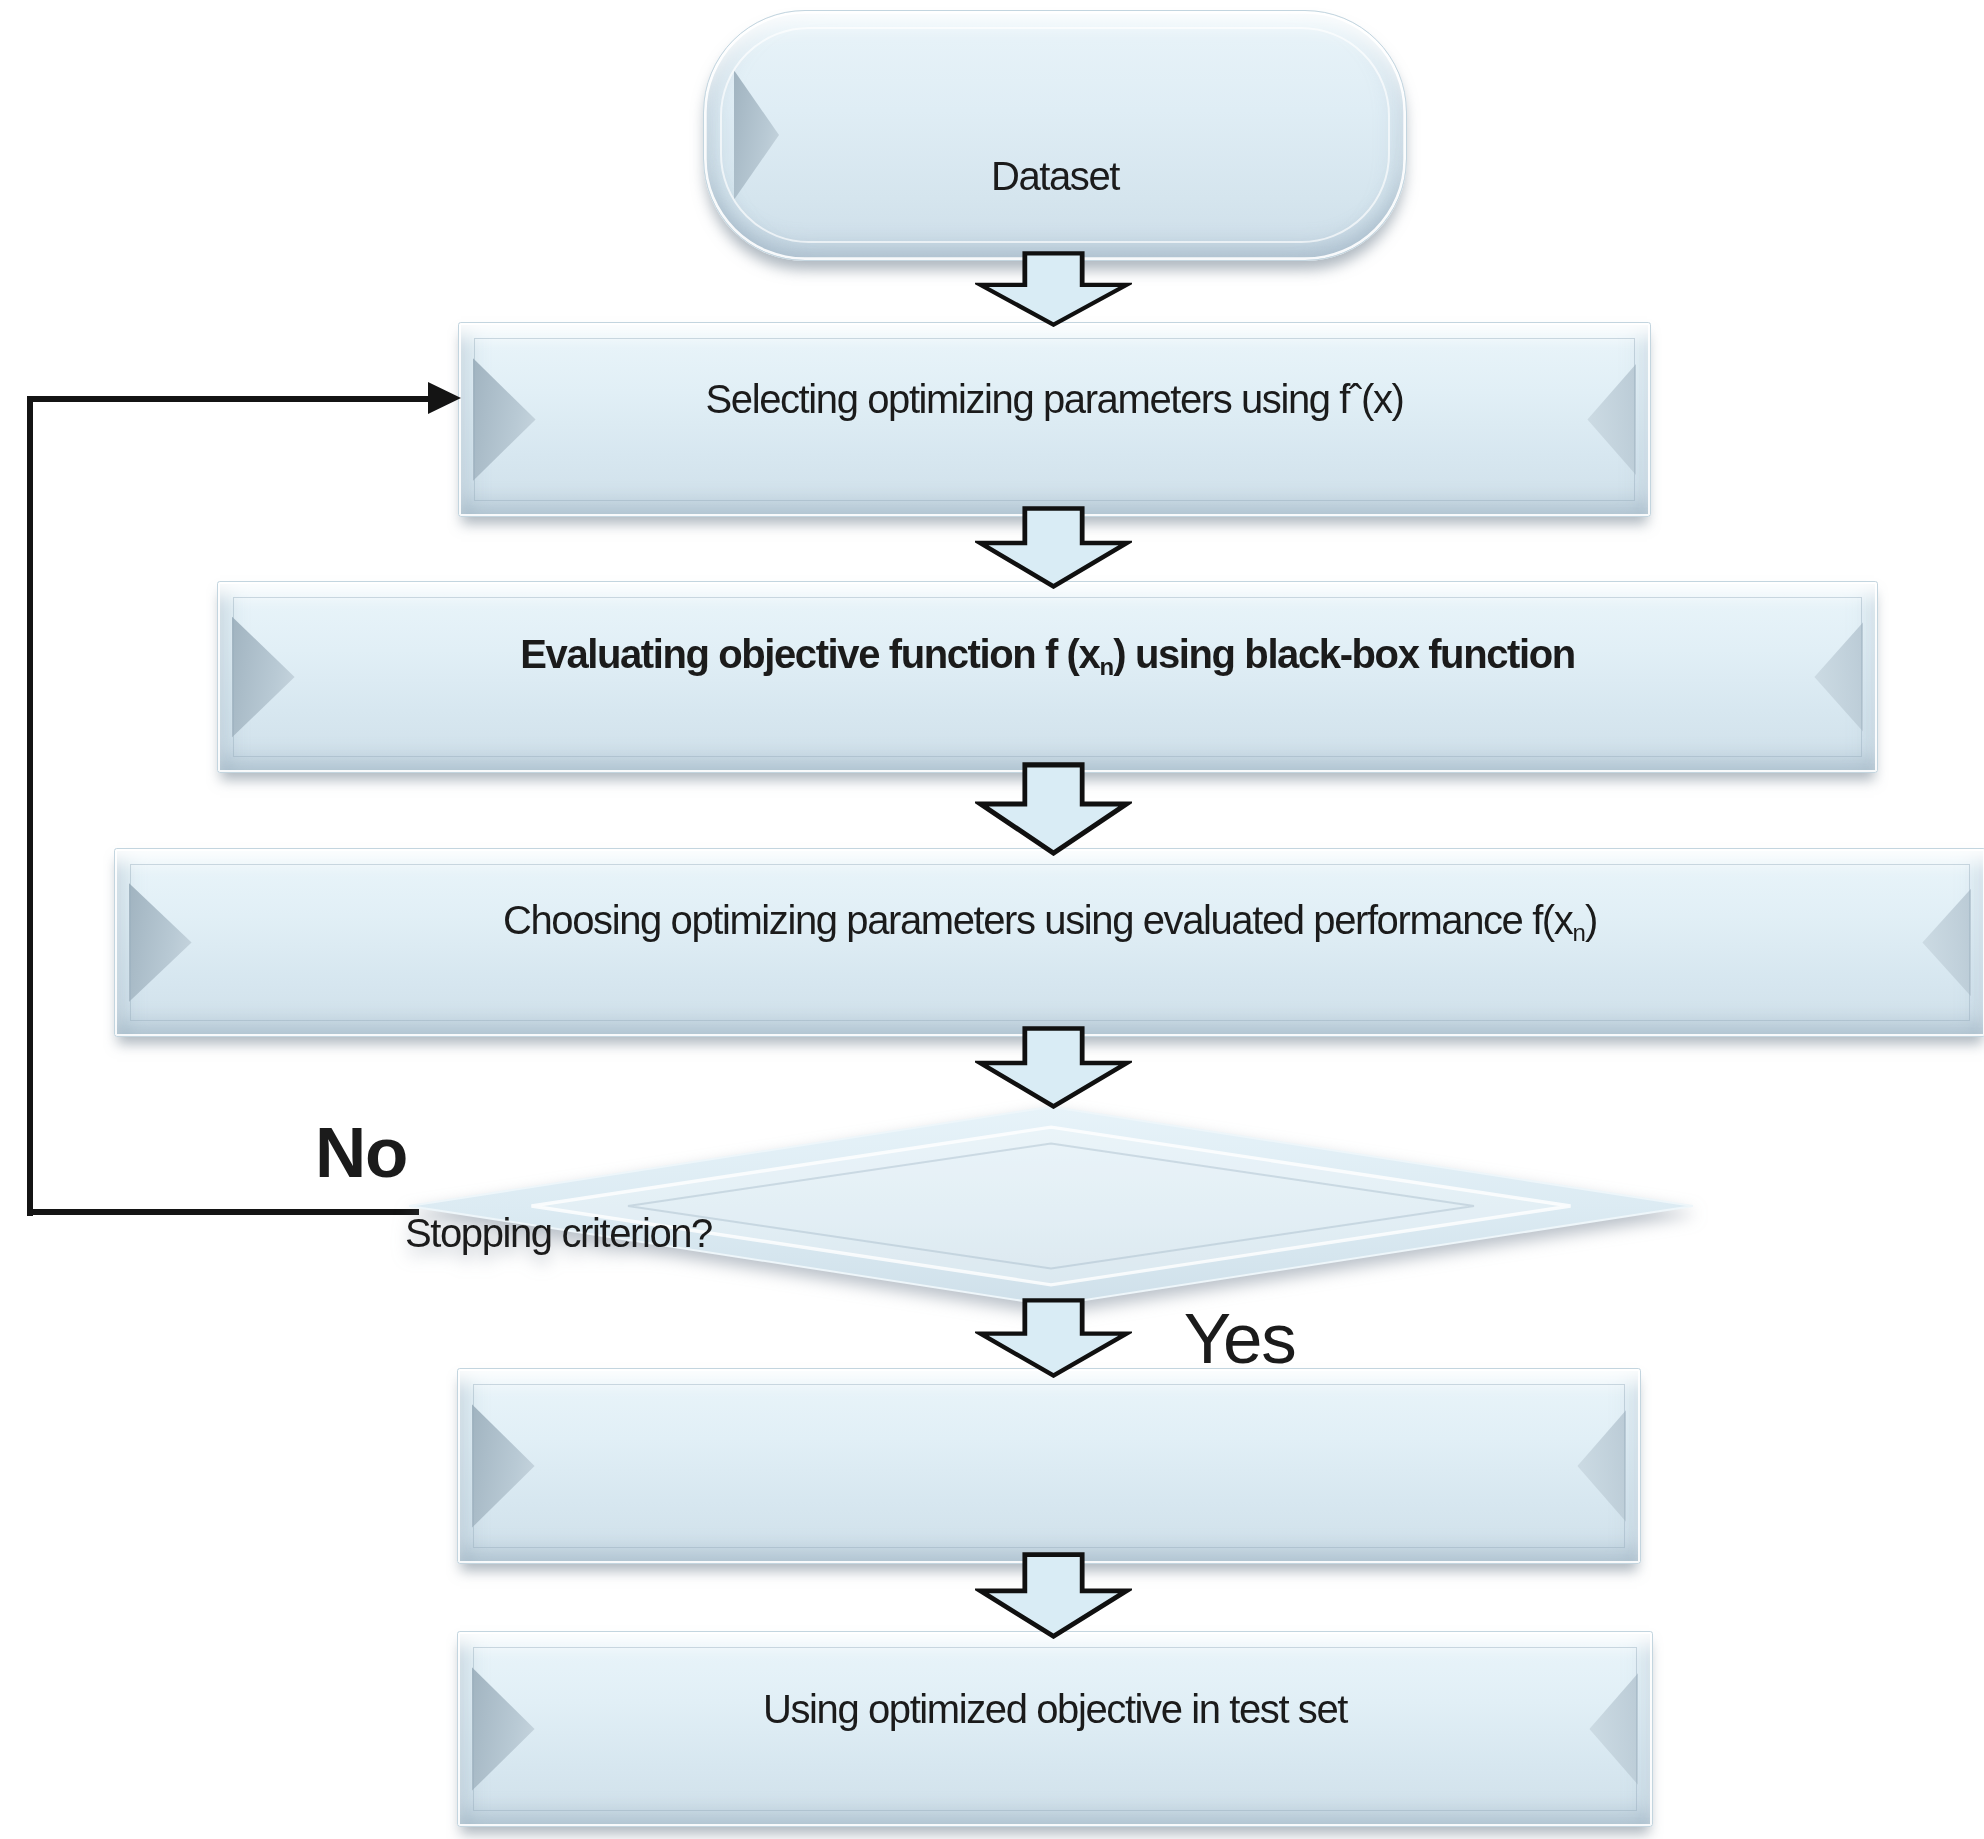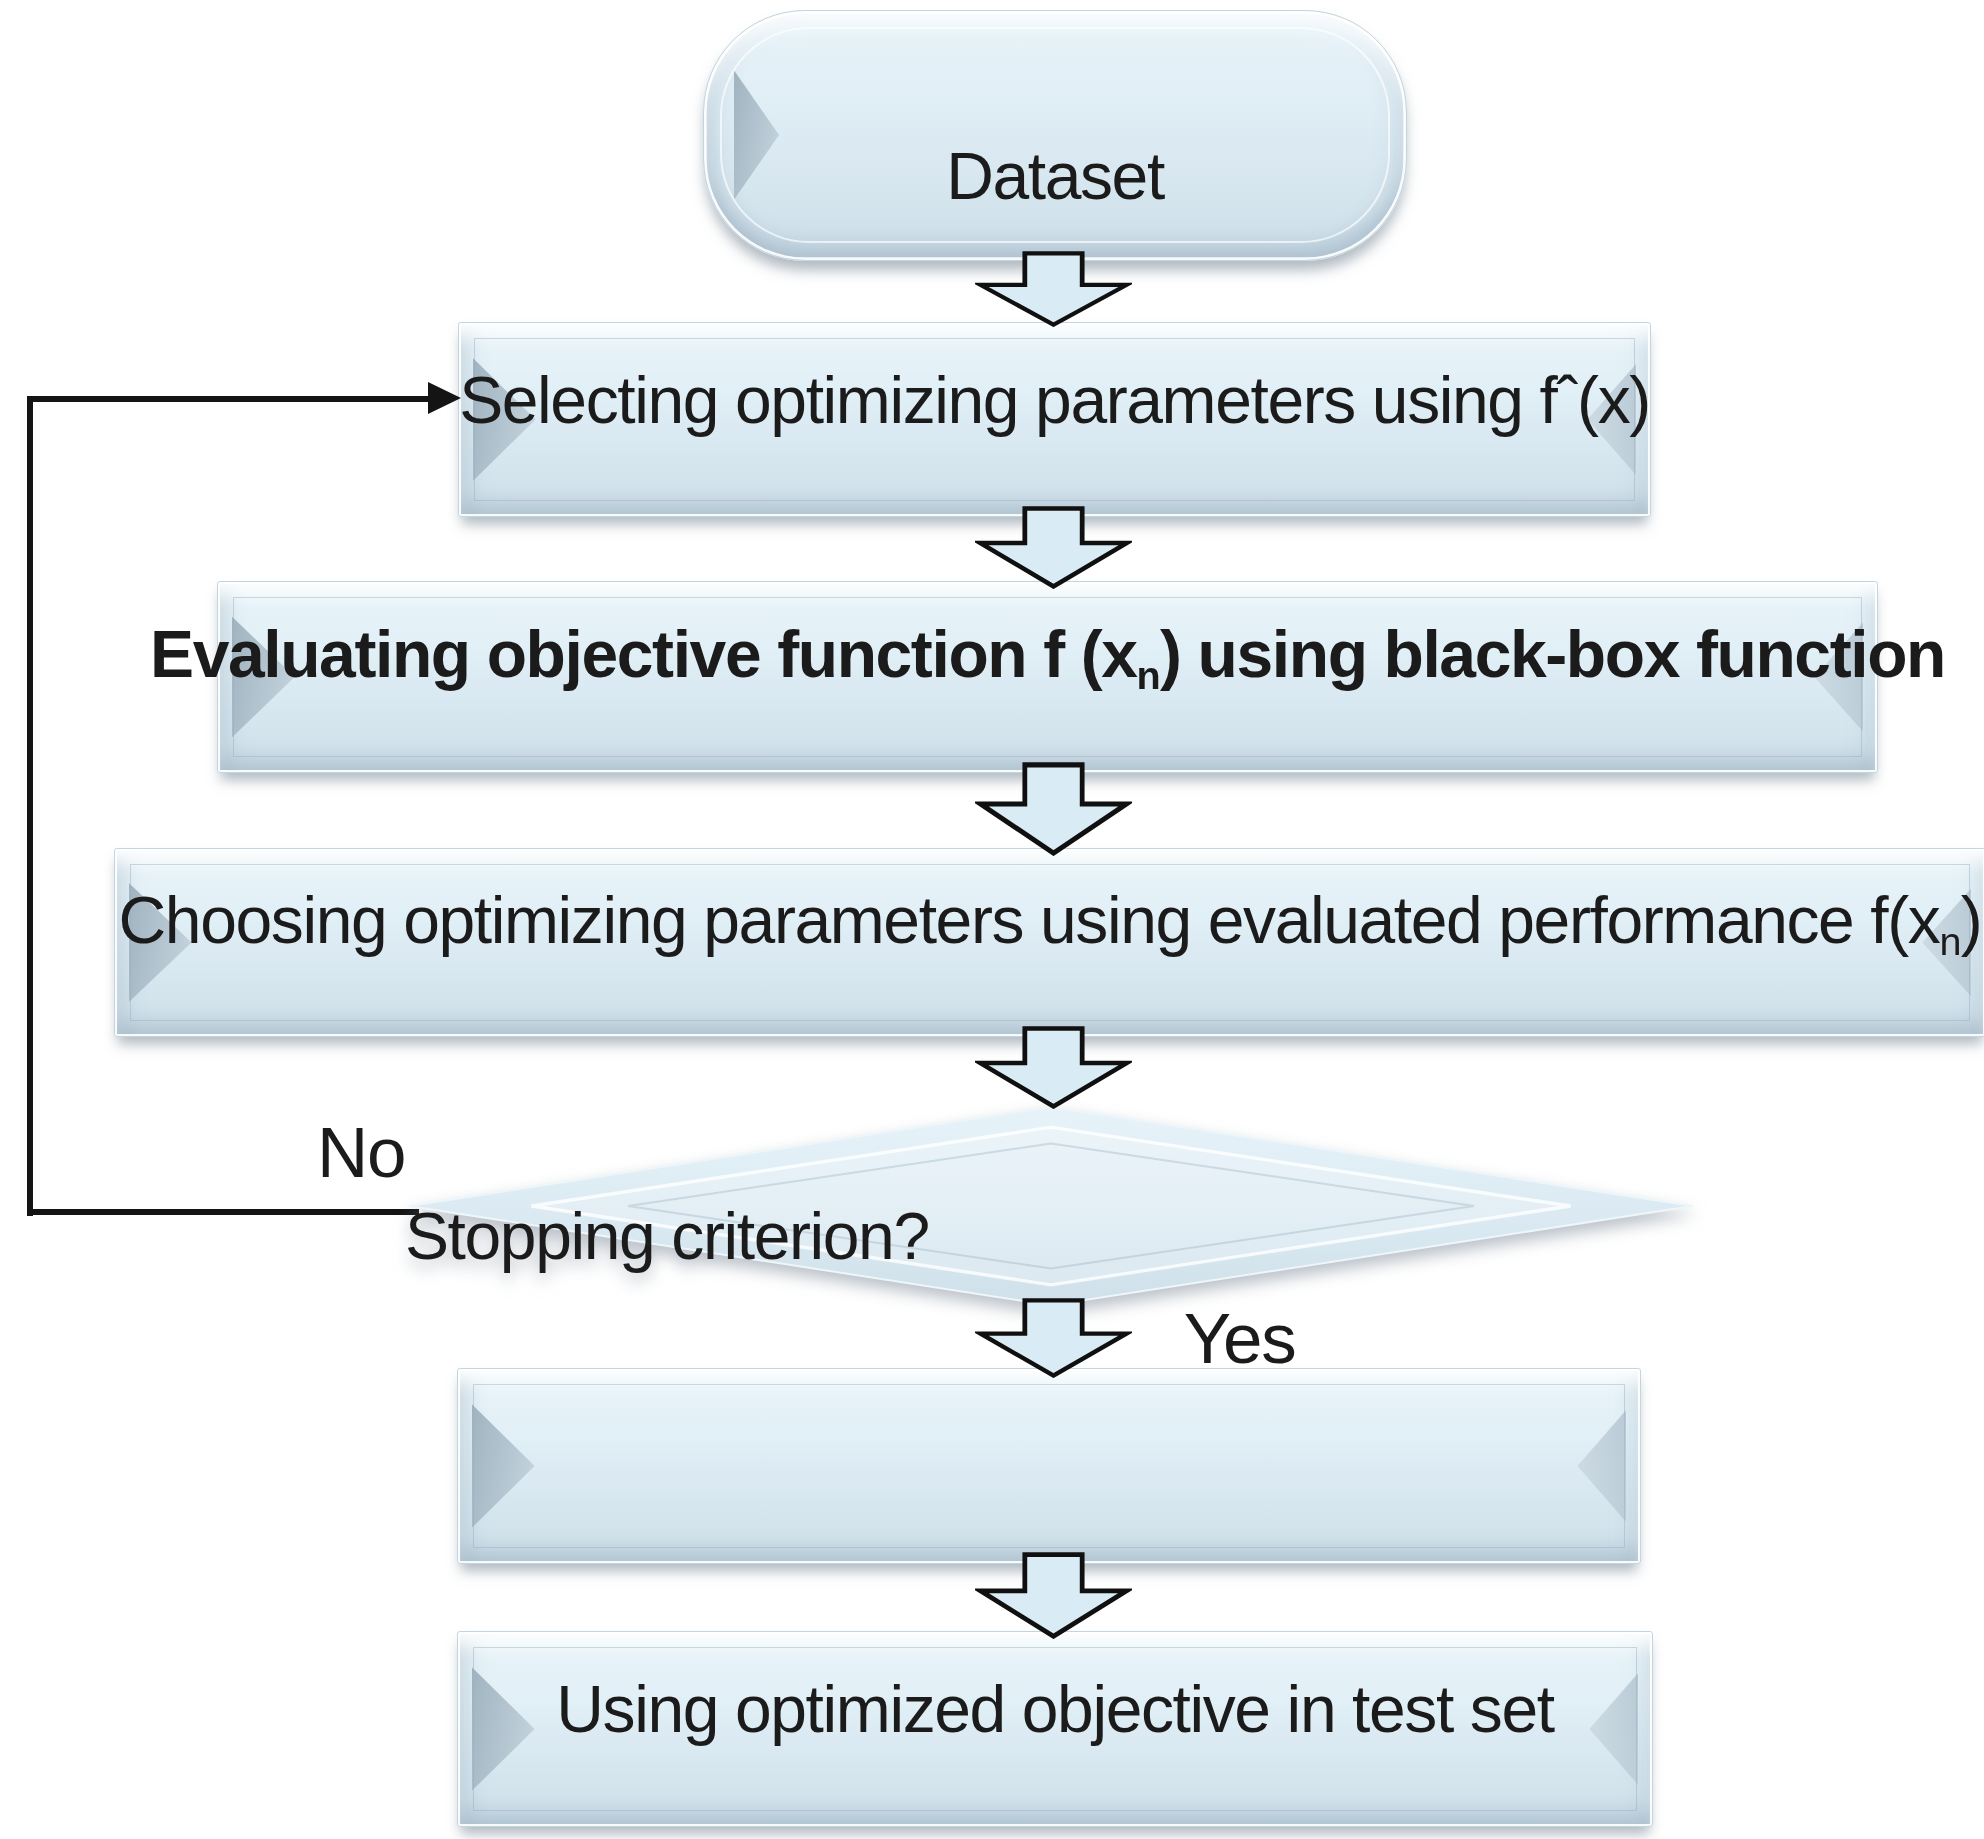--- a/index.html
+++ b/index.html
@@ -16,21 +16,21 @@
     width: 1985px;
     height: 1839px;
     background: #ffffff;
   }
 
   
   .label {
     position: relative;
     z-index: 6;
     color: #1b1b1b;
-    font-size: 66px;
+    font-size: 40px;
     letter-spacing: -1.4px;
     white-space: nowrap;
     text-align: center;
   }
   .label sub {
     font-size: 0.6em;
     vertical-align: -0.3em;
     letter-spacing: -0.7px;
   }
 
@@ -241,21 +241,21 @@
       </defs>
       <polygon points="948,4 1892,150 948,296 4,150" fill="url(#diaGrad)" stroke="#eef6fa" stroke-width="3"></polygon>
       <polygon points="948,34 1712,150 948,266 184,150" fill="rgba(255,255,255,0.22)" stroke="rgba(255,255,255,0.8)" stroke-width="5"></polygon>
       <polygon points="948,58 1570,150 948,242 326,150" fill="none" stroke="rgba(150,172,188,0.35)" stroke-width="3"></polygon>
     </svg>
     <div class="diamond-label">
       <span class="label">Stopping criterion?</span>
     </div>
   </div>
 
-  <div class="branch-label" style="left:286px; top:1112px; width:150px;">No</div>
+  <div class="branch-label" style="left:286px; top:1112px; width:150px;font-weight:bold;">No</div>
 
   <div class="block-arrow" style="left:975px; top:1298px; width:157px; height:80px;">
     <svg viewBox="0 0 230 130" preserveAspectRatio="none">
       <path d="M73 4 H157 V58 H222 L115 126 L8 58 H73 Z" fill="#d9ecf5" stroke="#101010" stroke-width="7" stroke-linejoin="miter"></path>
     </svg>
   </div>
 
   <div class="branch-label" style="left:1161px; top:1298px; width:157px;">Yes</div>
 
   <div class="pbox" style="left:457px; top:1368px; width:1182px; height:194px;">

